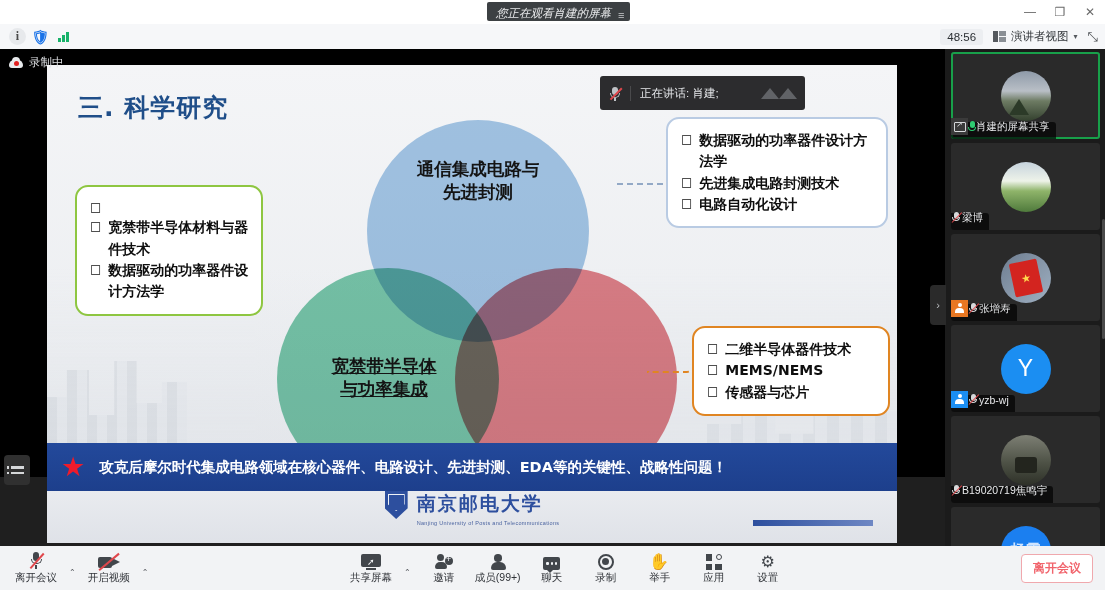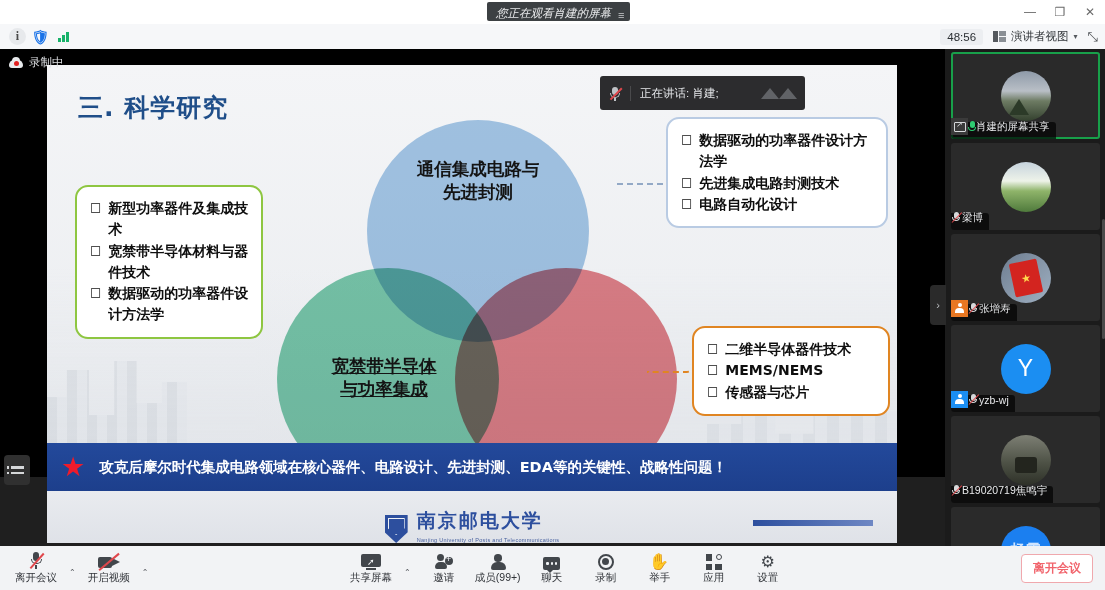--- a/index.html
+++ b/index.html
@@ -151,21 +151,21 @@
     position:absolute; left:0; bottom:52px; width:850px; height:48px;
     background: linear-gradient(180deg,#23499b 0%,#1d3f8c 100%);
     display:flex; align-items:center; gap:14px; padding-left:14px;
   }
   .star { color:#ef1b2b; font-size:27px; line-height:1; }
   .banner-txt { color:#fff; font-family:"DejaVu Sans", sans-serif; font-weight:bold; font-size:14.5px; white-space:nowrap; }
 
   .footer {
     position:absolute; left:0; bottom:0; width:850px; height:52px;
     background: linear-gradient(180deg,#e9ebef 0%,#dfe2e8 100%);
-    display:flex; align-items:flex-end; justify-content:center; gap:9px;
+    display:flex; align-items:flex-start; justify-content:center; gap:9px;
   }
   .crest { width:23px; height:28px; background:#2d4f9e;
     clip-path: polygon(0 0,100% 0,100% 62%,50% 100%,0 62%); position:relative; }
   .crest::after { content:""; position:absolute; left:3px; top:3px; right:3px; bottom:8px;
     border:1.5px solid #eef1f6; clip-path: polygon(0 0,100% 0,100% 60%,50% 100%,0 60%); }
   .uni-cn { font-family:"DejaVu Serif", serif; font-size:19px; font-weight:bold; color:#2d4f9e; letter-spacing:2px; }
   .uni-en { font-size:5.5px; color:#4a63a0; letter-spacing:.3px; margin-top:3px; }
   .footer-bar { position:absolute; right:24px; bottom:17px; width:120px; height:6px;
     background: linear-gradient(90deg,#2d4f9e,#6e87c4); }
 
@@ -396,21 +396,20 @@
         <div class="circ c-right"></div>
         <div class="c-label l-top">通信集成电路与
 先进封测</div>
         <div class="c-label l-left">宽禁带半导体
 与功率集成</div>
       </div>
 
       <div class="callout co-left">
         <div class="row">
             <span class="bx">□</span>
-            <span>新型功率器件及集成技术</span>
           </div>
         <div class="row">
             <span class="bx">□</span>
             <span>宽禁带半导体材料与器件技术</span>
           </div>
         <div class="row">
             <span class="bx">□</span>
             <span>数据驱动的功率器件设计方法学</span>
           </div>
       </div>

